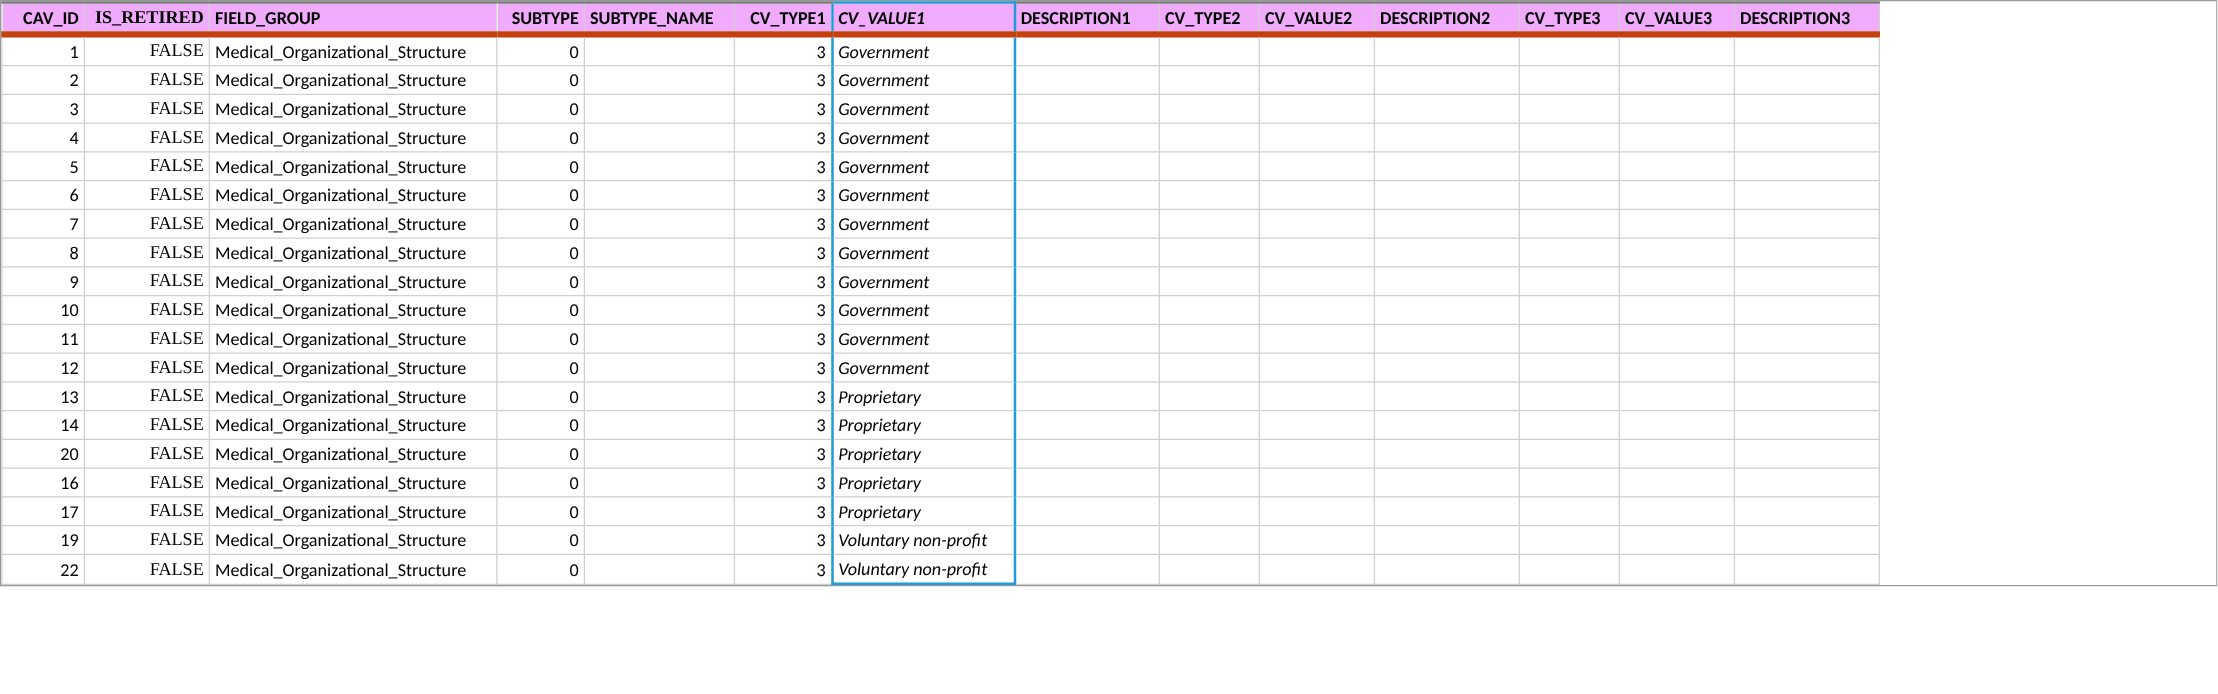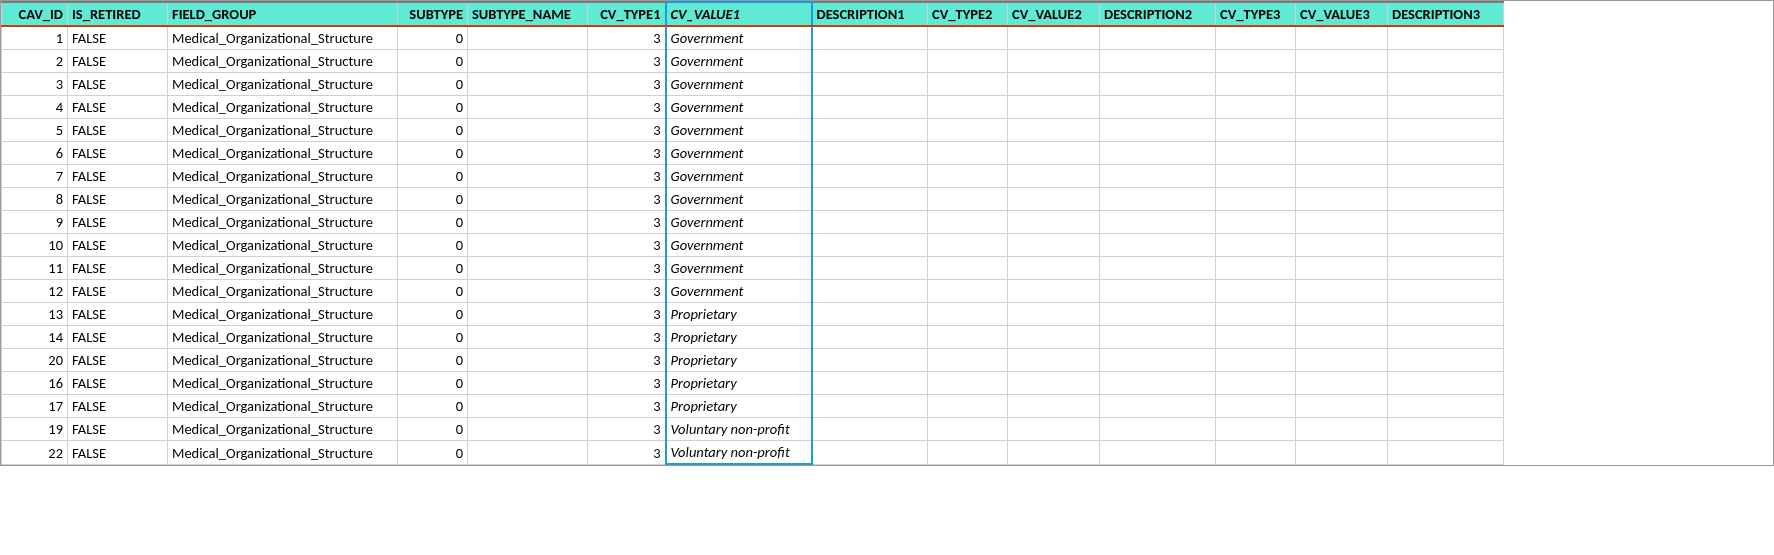--- a/index.html
+++ b/index.html
@@ -26,26 +26,26 @@
     line-height: 20px;
     white-space: nowrap;
     overflow: hidden;
     font-weight: normal;
     vertical-align: bottom;
   }
   thead th {
     font-weight: 700;
     text-align: left;
     border-top: 2px solid #7a7a7a;
-    border-bottom: 2px solid #c2410c;
-    background: #5eead4;
+    border-bottom: 5px solid #c2410c;
+    background: #f0abfc;
   }
   .num { text-align: right; }
   .txt { text-align: left; }
-  .ctr { text-align: left; }
+  .ctr { text-align: right; font-family: Liberation Serif, serif; }
   
   th.sel, td.sel {
     border-left: 2px solid #1f9bd7;
     border-right: 2px solid #1f9bd7;
     font-style: italic;
   }
   thead th.sel { border-top: 2px solid #1f9bd7; }
   tr.lastrow td.sel { border-bottom: 2px solid #1f9bd7; }
   
   col.c-cav   { width: 66px; }

